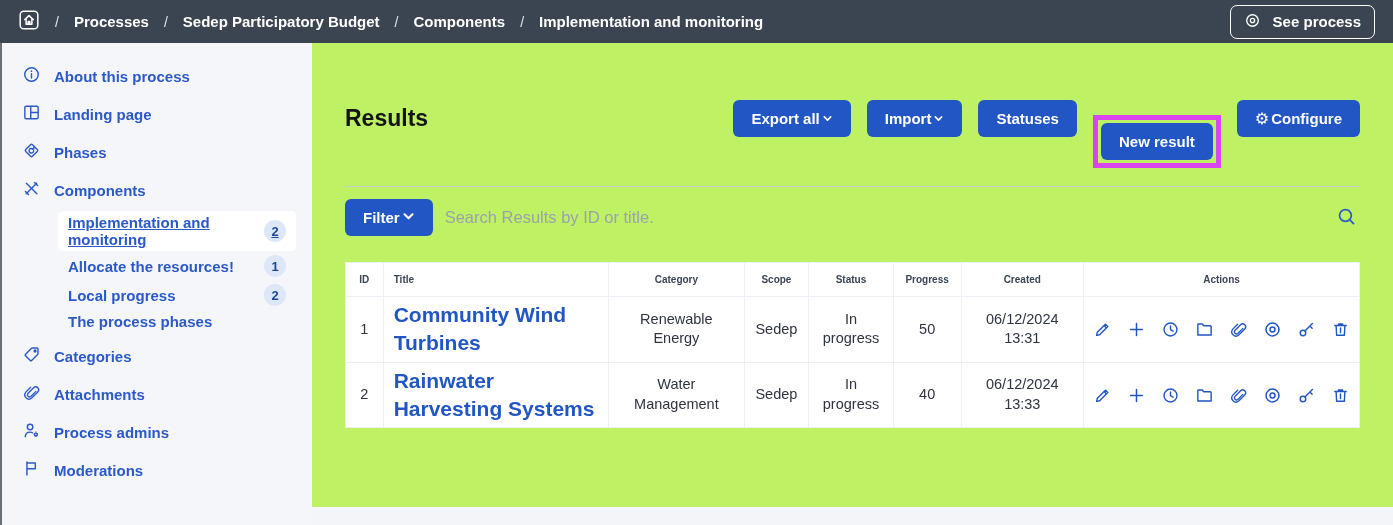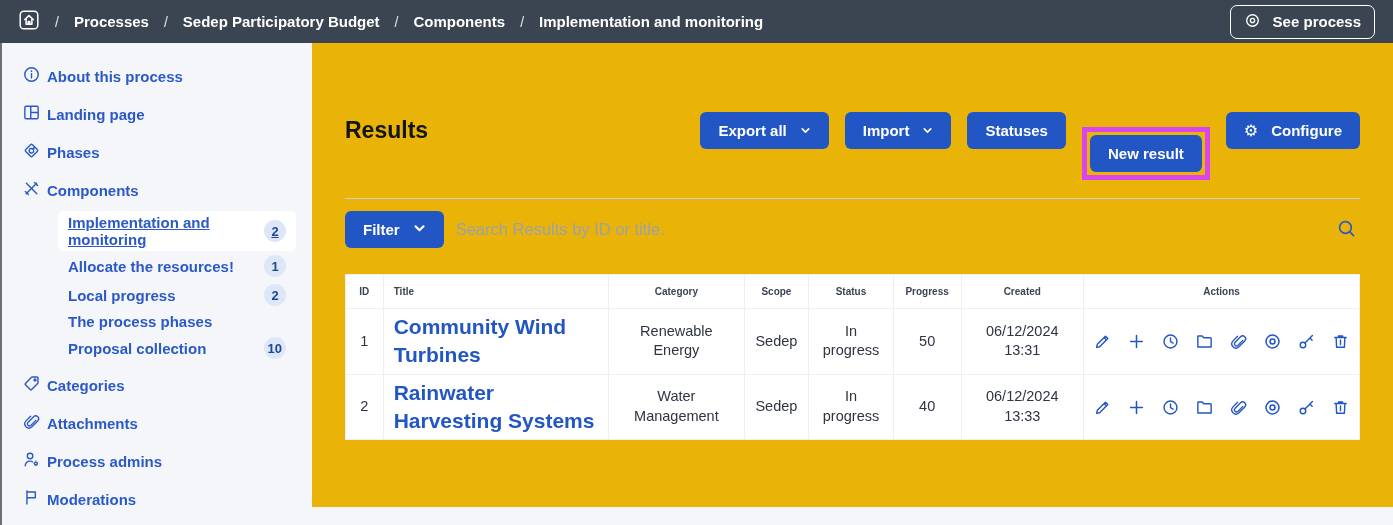--- a/index.html
+++ b/index.html
@@ -21,46 +21,46 @@
   .see-process-btn {
     display: flex; align-items: center; gap: 12px;
     border: 1px solid #fff; border-radius: 7px; background: transparent;
     color: #fff; font-family: inherit; font-size: 15px; font-weight: 700;
     padding: 6px 13px; cursor: pointer; white-space: nowrap;
   }
   
   .layout { display: flex; height: 482px; border-left: 2px solid #6a7078; }
   .sidebar { width: 310px; background: #f5f6f9; padding-top: 14px; flex-shrink: 0; }
   .nav-item {
-    display: flex; align-items: center; gap: 6px;
+    display: flex; align-items: center; gap: 13px;
     padding: 8px 20px; color: #2b59c8; font-size: 15px; font-weight: 700; cursor: pointer;
   }
   .nav-item svg { flex-shrink: 0; }
   .subnav { margin: 2px 16px 4px 56px; }
   .subnav-item {
     display: flex; align-items: center; justify-content: space-between; gap: 8px;
     padding: 3px 10px; margin-bottom: 1px; border-radius: 5px;
     color: #2b59c8; font-size: 15px; font-weight: 700; cursor: pointer;
   }
   .subnav-item.active { background: #ffffff; }
   .subnav-item.active .subnav-label, .subnav-item.active .badge { text-decoration: underline; }
   .badge {
     min-width: 22px; height: 22px; border-radius: 11px; padding: 0 4px;
     background: #dde7f8; color: #1d4795; font-size: 13px; font-weight: 700;
     display: flex; align-items: center; justify-content: center; flex-shrink: 0;
   }
   
-  .main { flex: 1; background: #eab308; height: 464px; padding: 12px 33px; }
+  .main { flex: 1; background: #bef264; height: 464px; padding: 0 33px; }
   .header-row { display: flex; align-items: center; justify-content: space-between; padding: 26px 0 18px; }
   .page-title { font-size: 23px; font-weight: 700; color: #141414; }
   .btn-group { display: flex; align-items: center; gap: 16px; }
   .btn {
     background: #2256c4; color: #fff; border: none; border-radius: 6px;
     height: 37px; padding: 0 18px; font-family: inherit; font-size: 15px; font-weight: 700;
-    display: flex; align-items: center; gap: 13px; cursor: pointer; white-space: nowrap;
+    display: flex; align-items: center; gap: 2px; cursor: pointer; white-space: nowrap;
   }
   .highlight-wrap { border: 5px solid #d946ef; padding: 3px; display: inline-flex; margin-top: 46px; }
   .gear-glyph { font-size: 16px; line-height: 1; }
   .divider { border-top: 1px solid #c9cdd6; }
   .filter-row { display: flex; align-items: center; padding: 12px 0; }
   .search-input {
     flex: 1; border: none; outline: none; background: transparent;
     font-family: inherit; font-size: 16.5px; color: #444; margin-left: 12px;
   }
   .search-input::placeholder { color: #9aa2ae; }
@@ -166,24 +166,20 @@
       <div class="subnav-item">
         <span class="subnav-label">Allocate the resources!</span>
         <span class="badge">1</span>
       </div>
       <div class="subnav-item">
         <span class="subnav-label">Local progress</span>
         <span class="badge">2</span>
       </div>
       <div class="subnav-item">
         <span class="subnav-label">The process phases</span>
-      </div>
-      <div class="subnav-item">
-        <span class="subnav-label">Proposal collection</span>
-        <span class="badge">10</span>
       </div>
     </div>
 
     <div class="nav-item">
       <span>
         <svg width="19" height="19" viewBox="0 0 20 20" fill="none" stroke="currentColor" stroke-width="1.5">
           <path d="M10.7 3.2h5.1a1 1 0 011 1v5.1a1 1 0 01-.3.7l-6.4 6.4a1 1 0 01-1.4 0L3.6 11.3a1 1 0 010-1.4L10 3.5a1 1 0 01.7-.3z" stroke-linejoin="round"></path>
           <circle cx="13.7" cy="6.3" r="1"></circle>
         </svg>
       </span>

